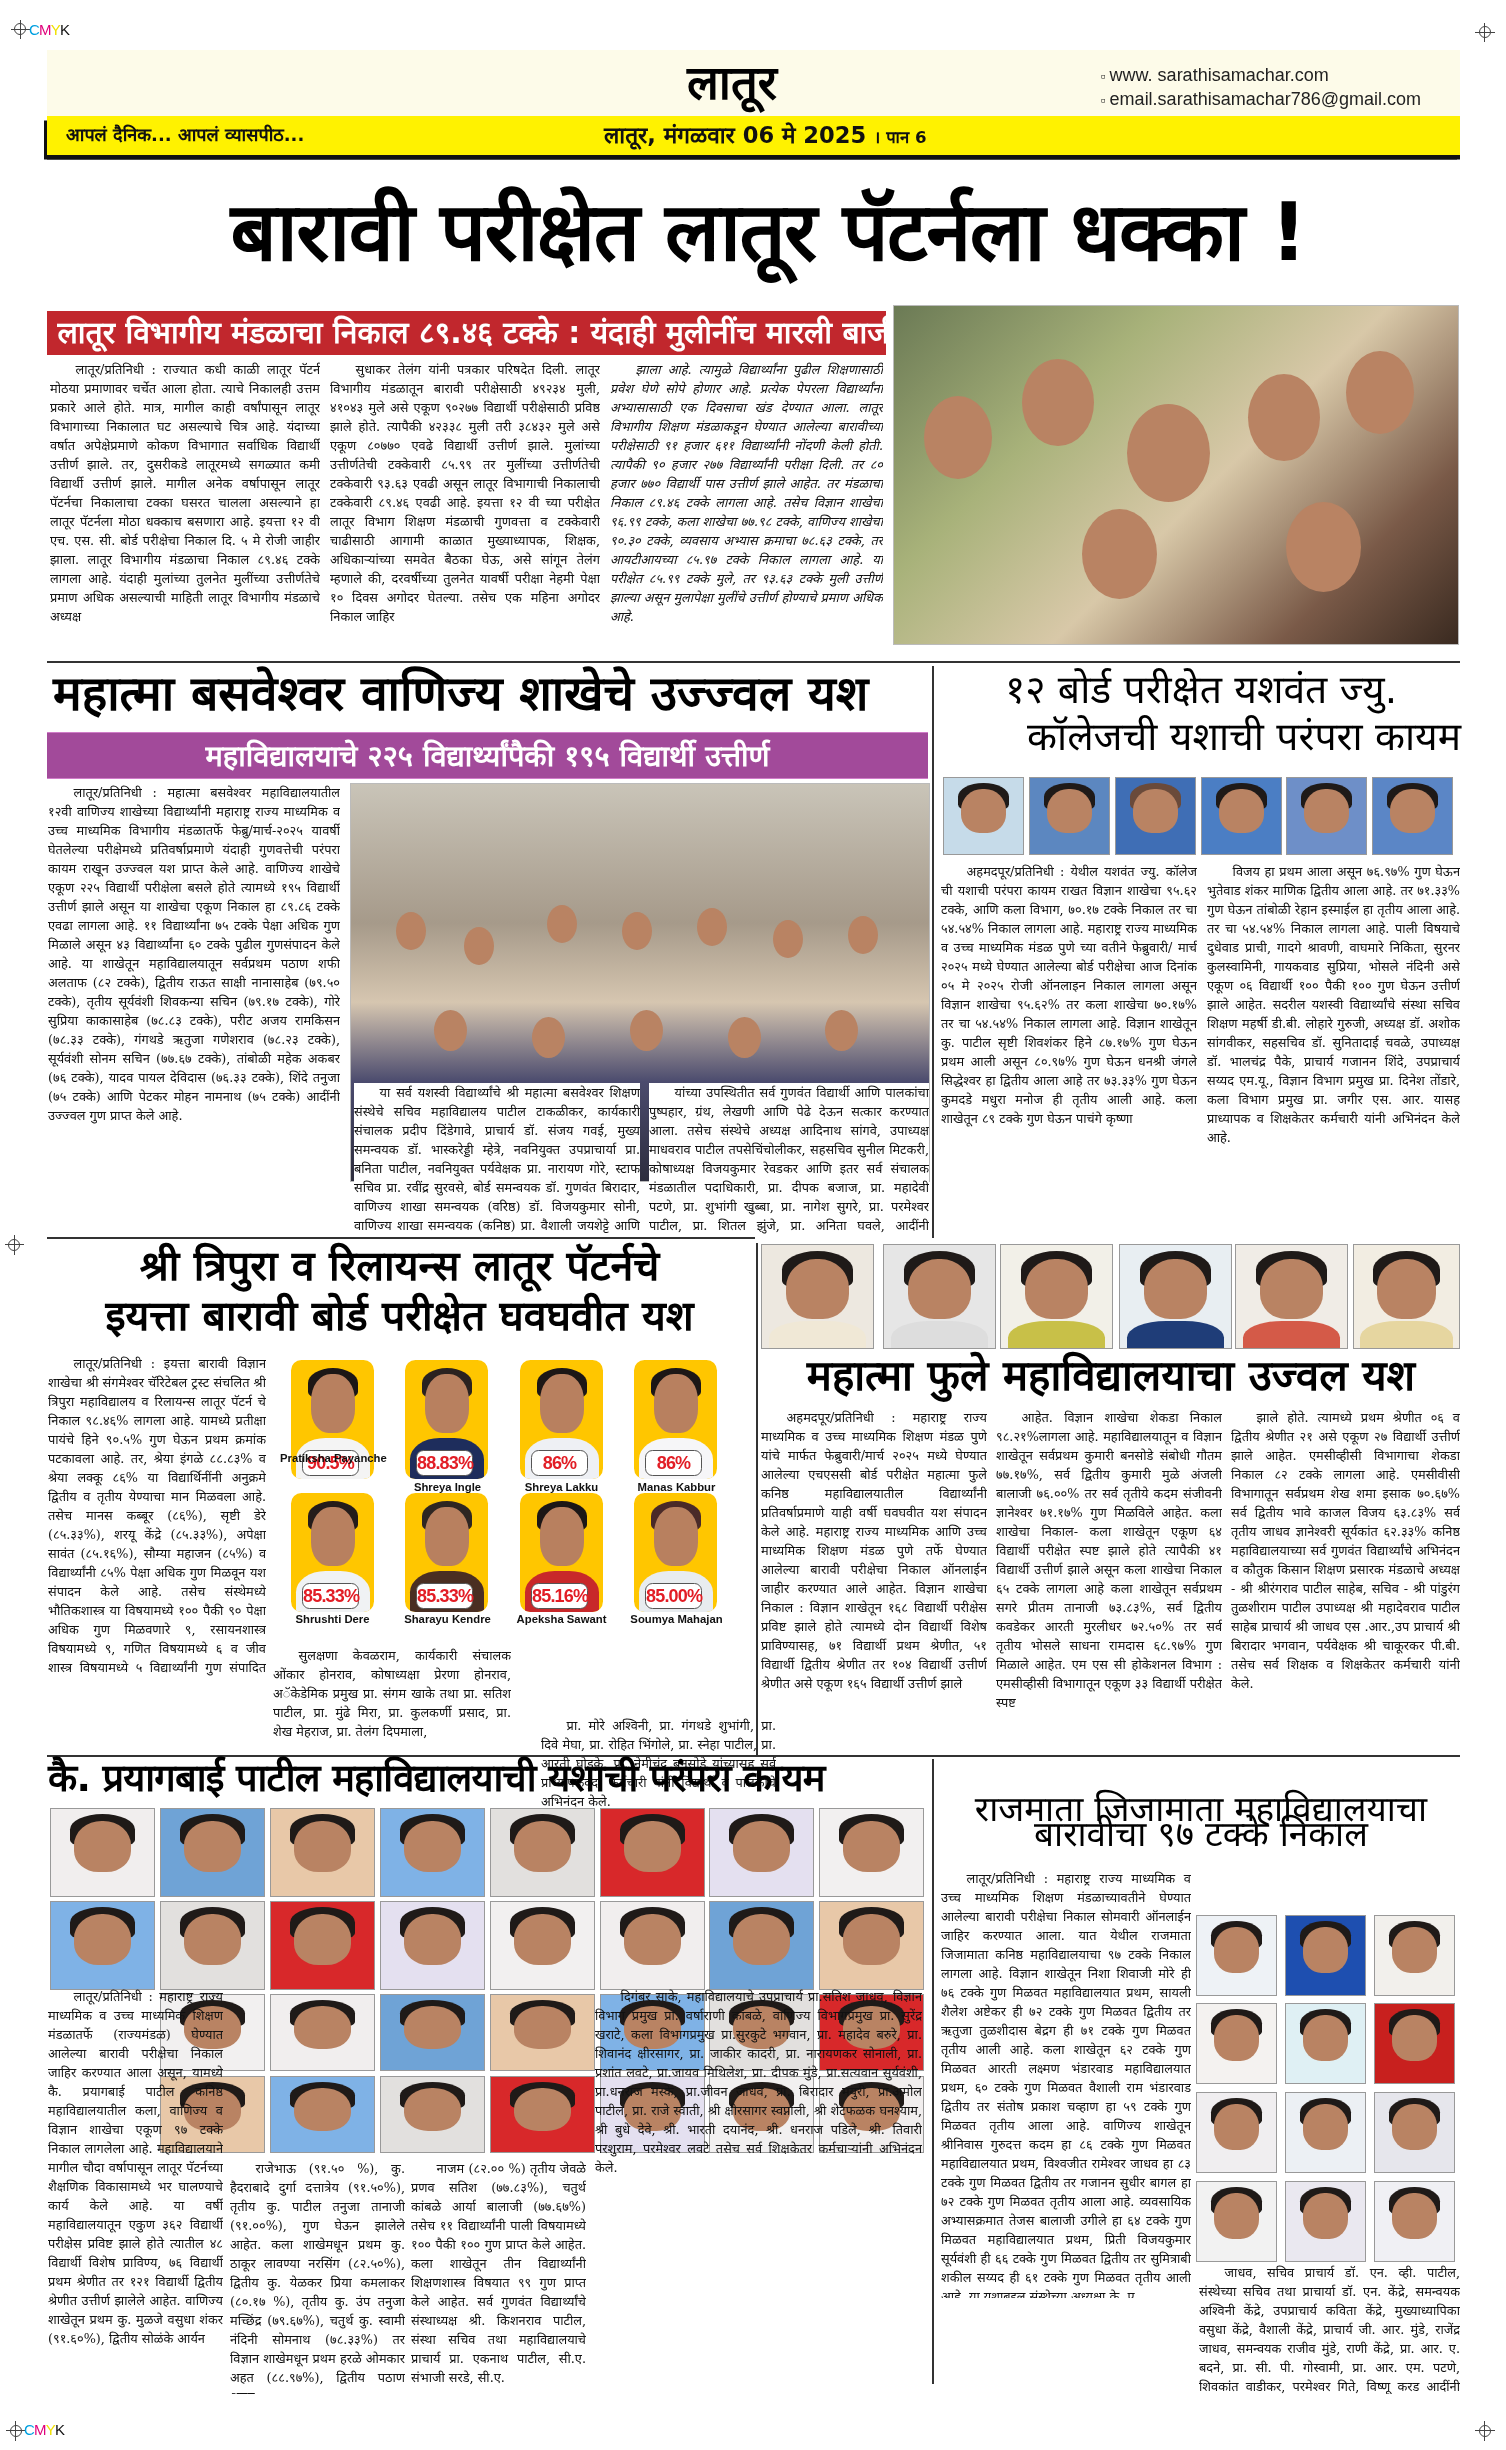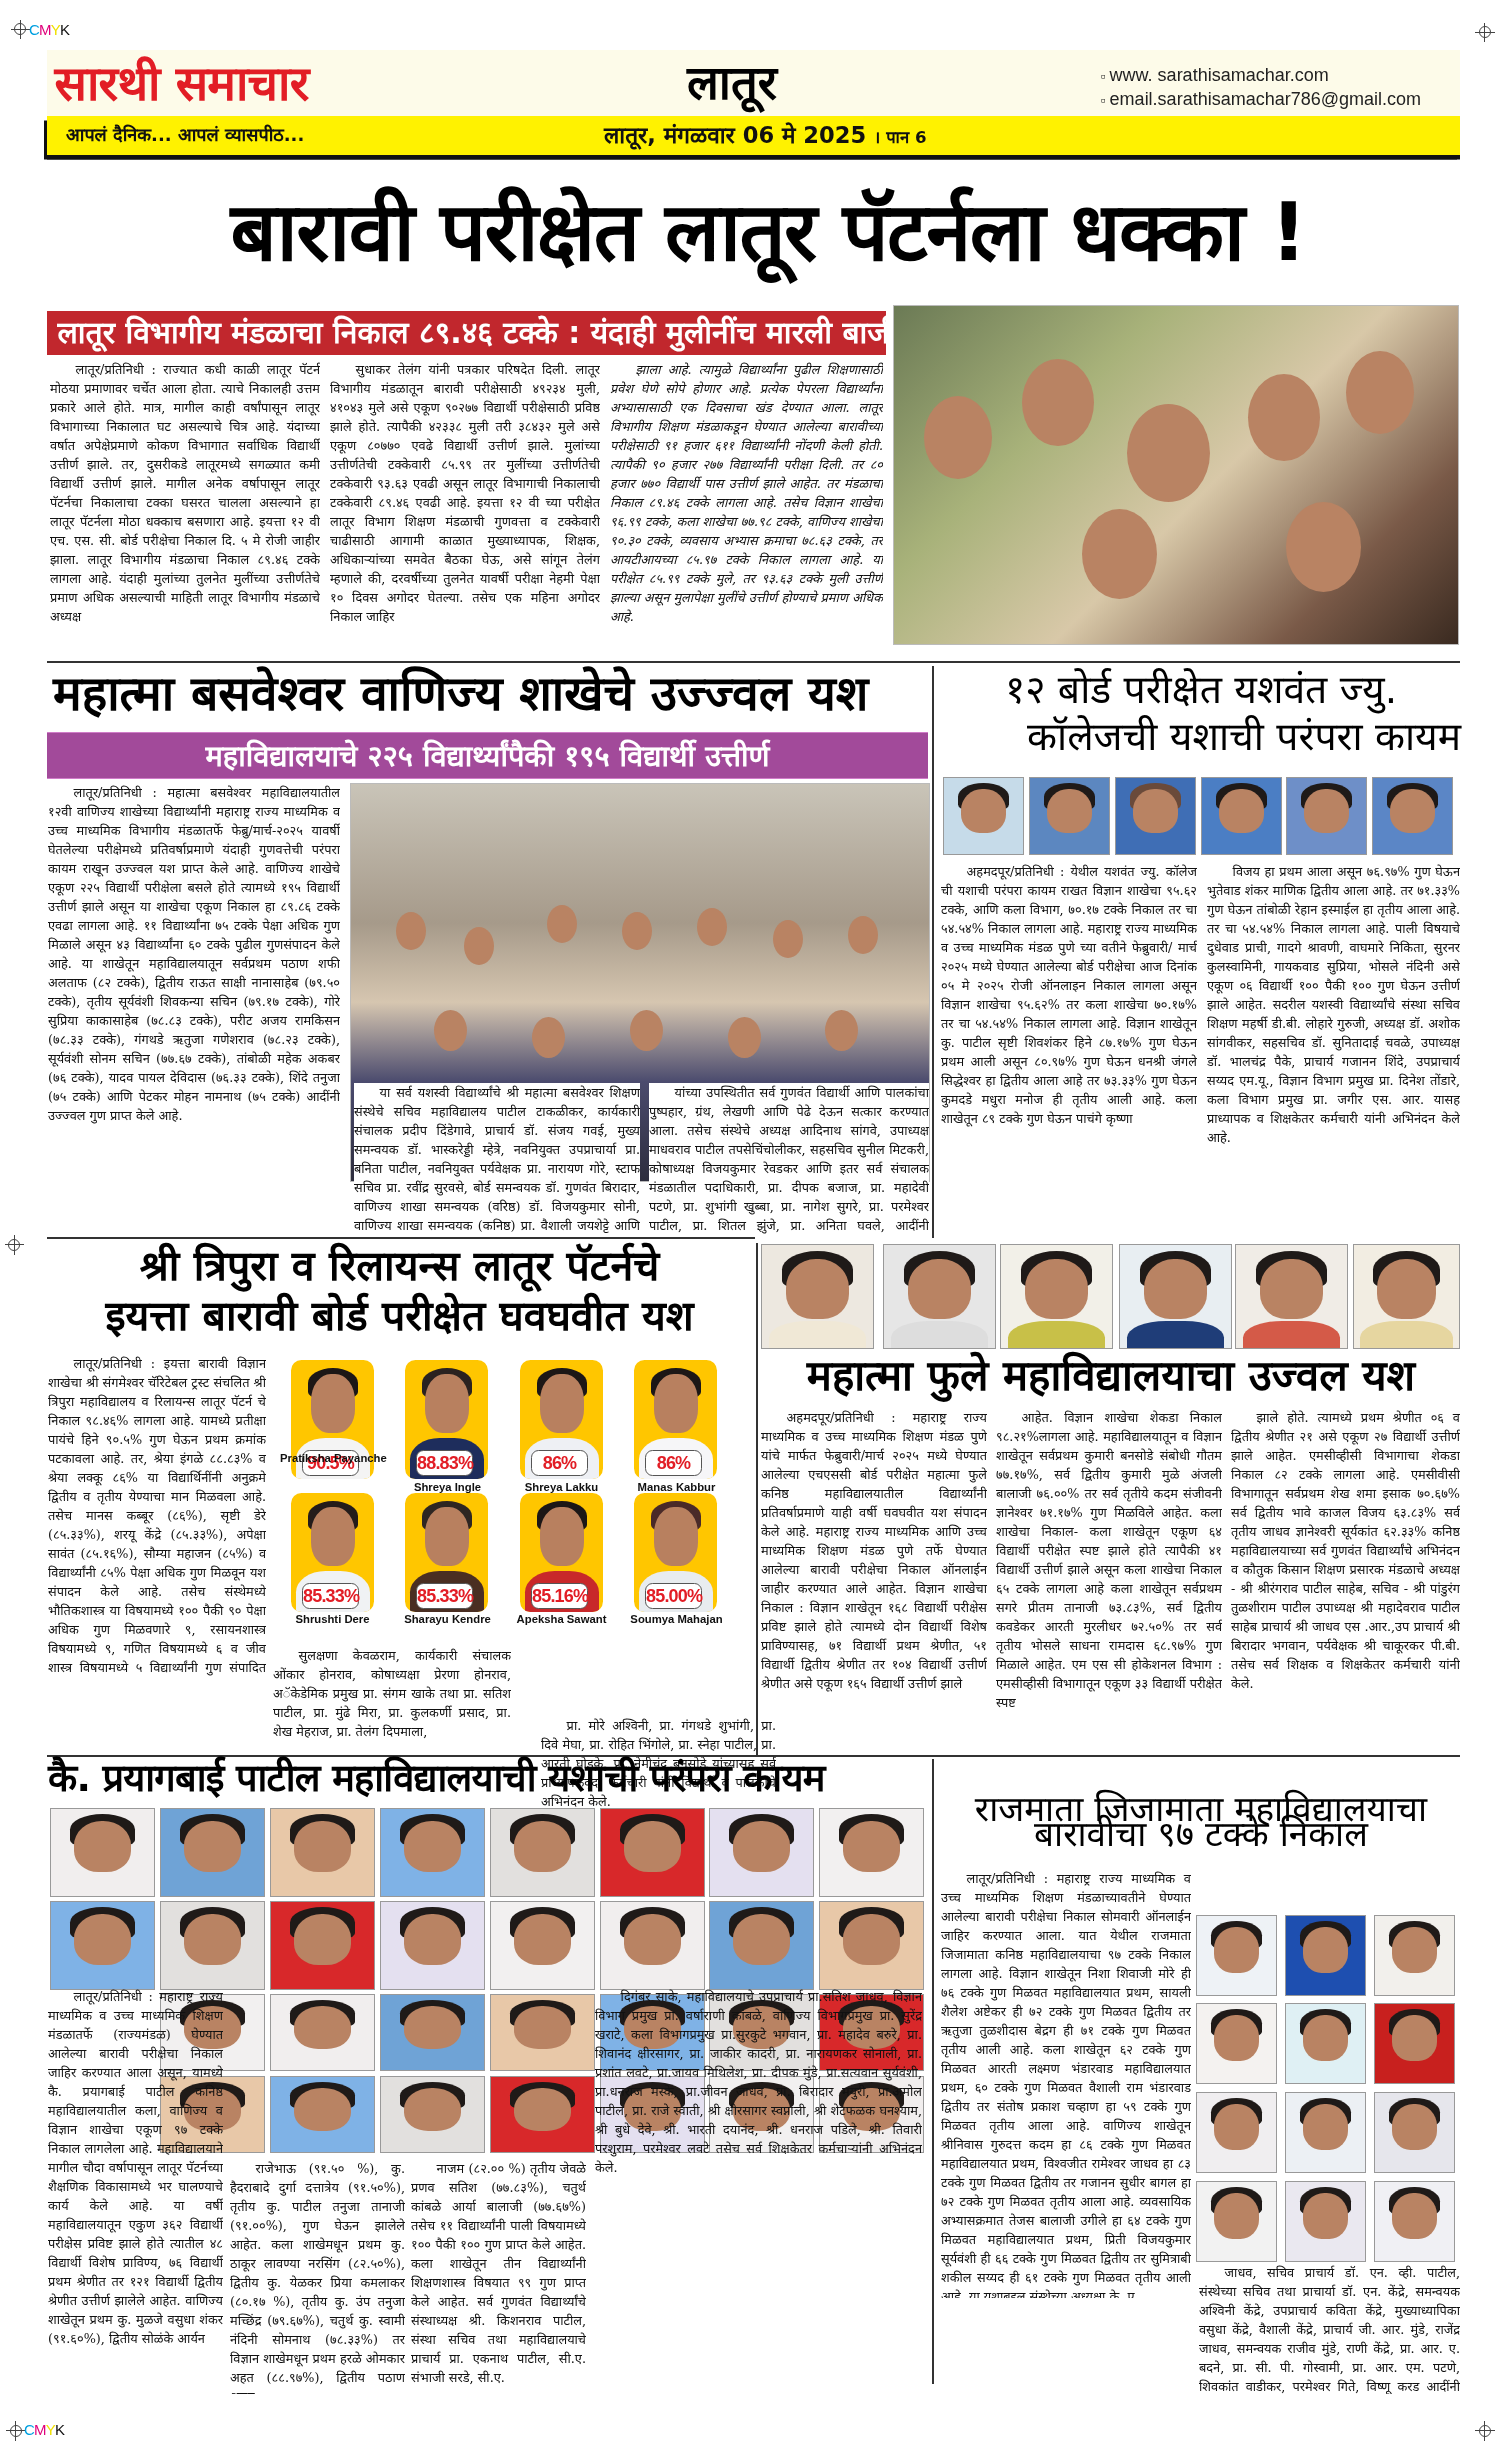--- a/index.html
+++ b/index.html
@@ -60,21 +60,20 @@
 
 <div class="reg" style="left:10.5px;top:19.6px;">
     <span></span>
   </div>
 <div class="cmyk" style="left:29px;top:21px;"><span class="c">C</span><span class="m">M</span><span class="y">Y</span><span class="k">K</span></div>
 <div class="reg" style="left:1475px;top:22.6px;">
     <span></span>
   </div>
 
 <div class="mast">
-  <div class="mast-logo">सारथी समाचार</div>
   <div class="mast-city">लातूर</div>
   <div class="mast-links">
     <div>www. sarathisamachar.com</div>
     <div>email.sarathisamachar786@gmail.com</div>
   </div>
 </div>
 <div class="strip">
   <div class="strip-tag">आपलं दैनिक... आपलं व्यासपीठ...</div>
   <div class="strip-date"><span>लातूर, मंगळवार 06 मे 2025</span> <span class="pg">। पान 6</span></div>
 </div>

